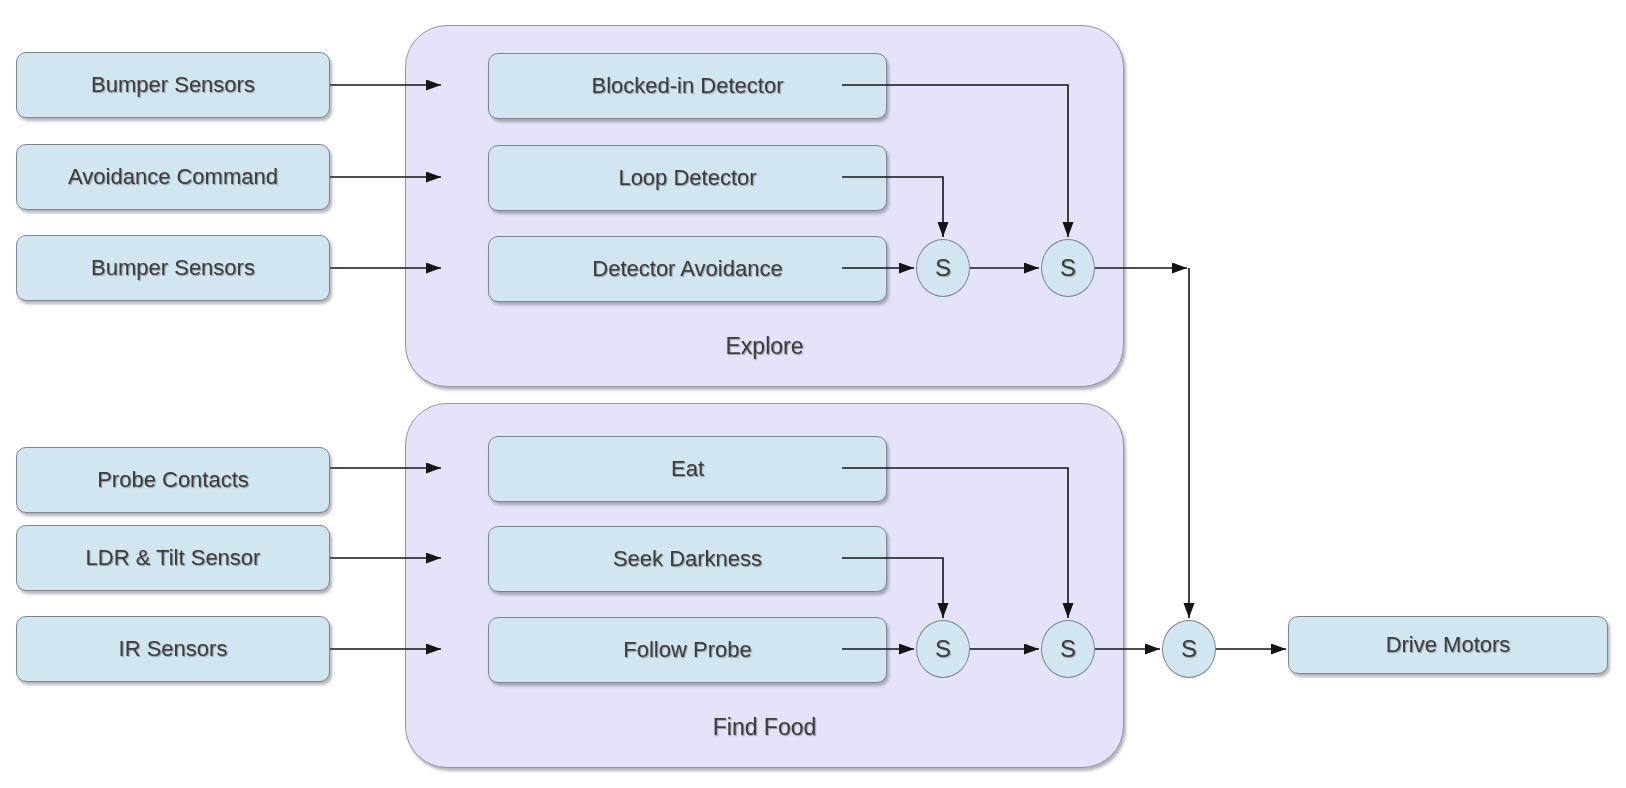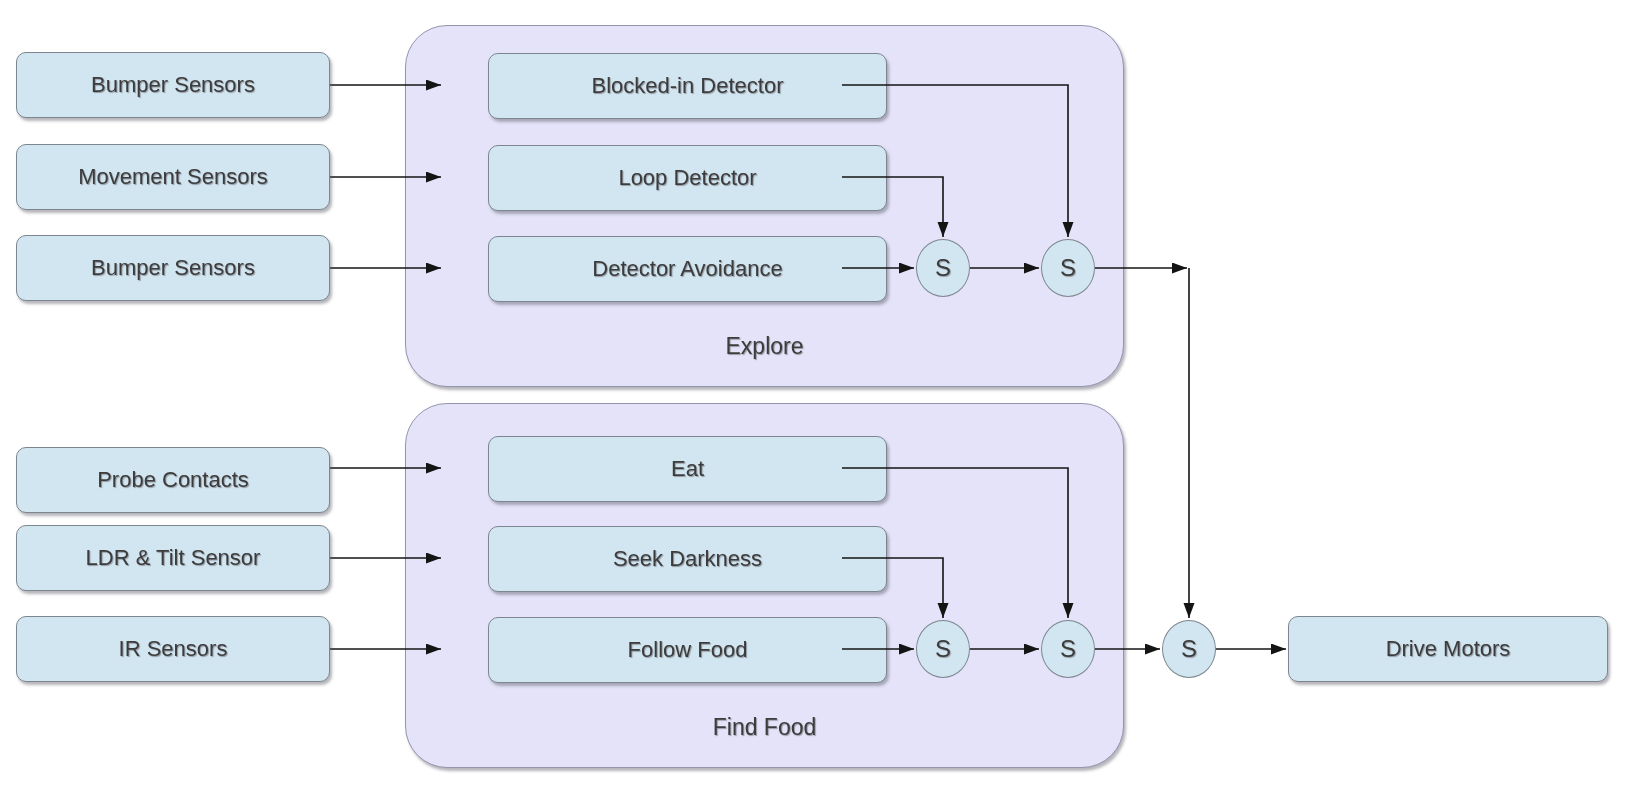--- a/index.html
+++ b/index.html
@@ -52,21 +52,21 @@
     border:1.5px solid var(--node-border);
     border-radius:10px;
     box-shadow:2px 3px 3px rgba(90,90,105,0.45);
     font-size:22px;
     text-shadow:1px 1px 1px rgba(110,110,120,0.65);
     z-index:3;
     box-sizing:border-box;
   }
   .input-node{left:16px;width:314px;height:66px;}
   .behavior-node{left:38px;width:399px;height:66px;margin-left:44px;}
-  .output-node{left:1288px;top:616px;width:320px;height:66px;}
+  .output-node{left:1288px;top:616px;width:320px;height:58px;}
   .suppressor{
     position:absolute;
     width:54px;height:58px;
     border-radius:50%;
     background:var(--node-fill);
     border:1.5px solid var(--node-border);
     display:flex;align-items:center;justify-content:center;
     font-size:24px;
     text-shadow:1px 1px 1px rgba(110,110,120,0.65);
     z-index:3;
@@ -81,21 +81,21 @@
   <div class="group" style="left:405px;top:25px;width:717px;height:360px;">
     <div class="node behavior-node" style="top:27px;">Blocked-in Detector</div>
     <div class="node behavior-node" style="top:119px;">Loop Detector</div>
     <div class="node behavior-node" style="top:210px;">Detector Avoidance</div>
     <div class="group-label">Explore</div>
   </div>
 
   <div class="group" style="left:405px;top:403px;width:717px;height:363px;">
     <div class="node behavior-node" style="top:32px;">Eat</div>
     <div class="node behavior-node" style="top:122px;">Seek Darkness</div>
-    <div class="node behavior-node" style="top:213px;">Follow Food</div>
+    <div class="node behavior-node" style="top:213px;">Follow Probe</div>
     <div class="group-label">Find Food</div>
   </div>
 
   <svg id="wires" width="1626" height="788">
     <defs>
       <marker id="arrow" markerWidth="16" markerHeight="12" refX="15" refY="5.5" orient="auto" markerUnits="userSpaceOnUse">
         <path id="arrowhead-shape" d="M0,0 L15,5.5 L0,11 Z"></path>
       </marker>
     </defs>
     <path class="wire" marker-end="url(#arrow)" d="M330,85 L441,85"></path>
@@ -114,21 +114,21 @@
 
     <path class="wire" marker-end="url(#arrow)" d="M842,468 L1068,468 L1068,618"></path>
     <path class="wire" marker-end="url(#arrow)" d="M842,558 L943,558 L943,618"></path>
     <path class="wire" marker-end="url(#arrow)" d="M842,649 L914,649"></path>
     <path class="wire" marker-end="url(#arrow)" d="M970,649 L1039,649"></path>
     <path class="wire" marker-end="url(#arrow)" d="M1095,649 L1160,649"></path>
     <path class="wire" marker-end="url(#arrow)" d="M1216,649 L1286,649"></path>
   </svg>
 
   <div class="node input-node" style="top:52px;">Bumper Sensors</div>
-  <div class="node input-node" style="top:144px;">Movement Sensors</div>
+  <div class="node input-node" style="top:144px;">Avoidance Command</div>
   <div class="node input-node" style="top:235px;">Bumper Sensors</div>
   <div class="node input-node" style="top:447px;">Probe Contacts</div>
   <div class="node input-node" style="top:525px;">LDR &amp; Tilt Sensor</div>
   <div class="node input-node" style="top:616px;">IR Sensors</div>
 
   <div class="suppressor" style="left:916px;top:239px;">S</div>
   <div class="suppressor" style="left:1041px;top:239px;">S</div>
   <div class="suppressor" style="left:916px;top:620px;">S</div>
   <div class="suppressor" style="left:1041px;top:620px;">S</div>
   <div class="suppressor" style="left:1162px;top:620px;">S</div>

